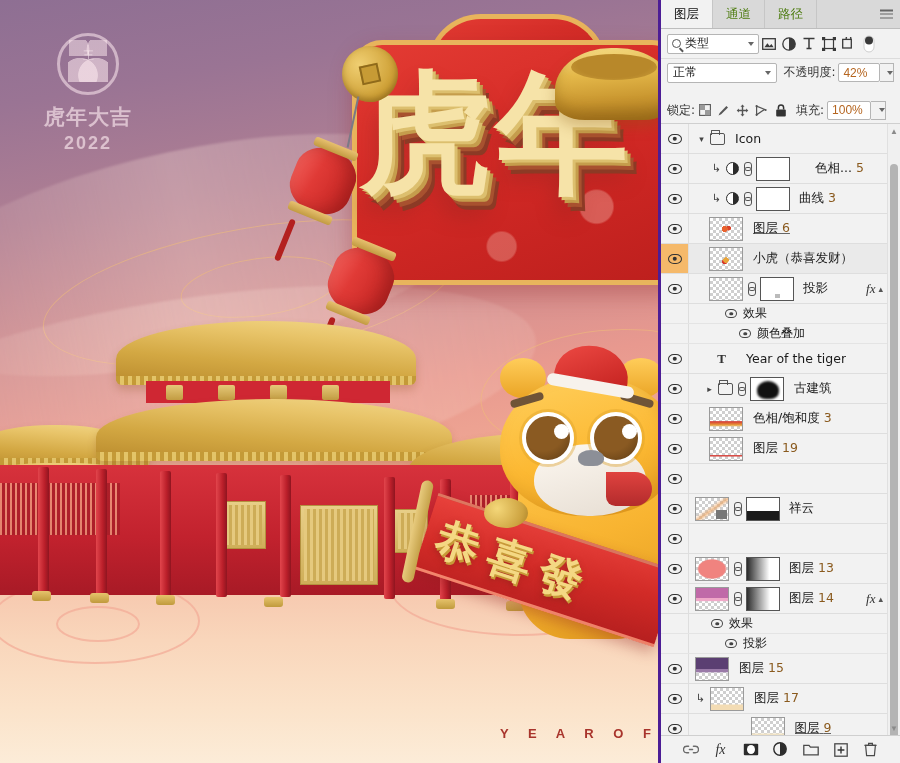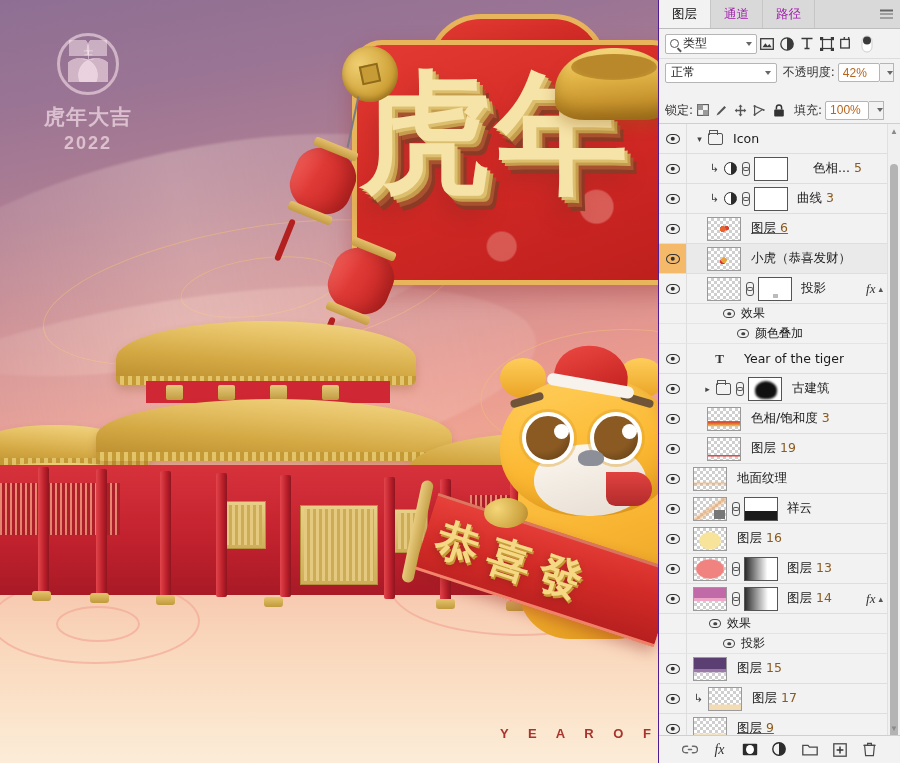--- a/index.html
+++ b/index.html
@@ -300,33 +300,33 @@
   #yeartext{
     position:absolute; left:500px; bottom:22px;
     font-size:13px; letter-spacing:8px; color:#a8342c; font-weight:bold;
     white-space:nowrap;
   }
 
   
   #panel {
     position: absolute; right: 0; top: 0; width: 242px; height: 763px;
     background: #f2f2f2;
-    border-left: 1px solid #4c1d95;
+    border-left: 3px solid #4c1d95;
     display: flex; flex-direction: column;
     font-size: 12px; color: #222;
   }
   #tabbar {
     height: 29px; background: #d9d9d9;
     display: flex; align-items: stretch;
     border-bottom: 1px solid #bdbdbd;
     position: relative;
   }
   .tab {
     padding: 0 13px; display: flex; align-items: center;
-    font-size: 12.5px; color: #a21caf;
+    font-size: 12.5px; color: #4d7c0f;
     border-right: 1px solid #c6c6c6;
     background: #d9d9d9;
     font-family: "DejaVu Sans", sans-serif;
   }
   .tab.active { background: #f2f2f2; color: #111; }
   #panelmenu {
     position: absolute; right: 7px; top: 50%; transform: translateY(-50%);
     width: 13px; height: 9px;
     display:flex; flex-direction:column; justify-content:space-between;
   }
@@ -822,26 +822,20 @@
                 <span class="ov" style="background:linear-gradient(180deg,transparent 76%, #d63a33 80%, transparent 88%);"></span>
               </span>
             <span class="lname" style="margin-left:6px;"><span>图层</span> <span class="num">19</span></span>
           </div>
         </div>
 
         <div class="lrow">
           <div class="eyecell">
               <span class="eye"></span>
             </div>
-          <div class="lbody" style="padding-left:6px;">
-            <span class="thumb">
-                <span class="ov" style="background:linear-gradient(180deg,transparent 60%, rgba(230,160,90,0.5) 70%, transparent 84%);"></span>
-              </span>
-            <span class="lname" style="margin-left:6px;">地面纹理</span>
-          </div>
         </div>
 
         <div class="lrow">
           <div class="eyecell">
               <span class="eye"></span>
             </div>
           <div class="lbody" style="padding-left:6px;">
             <span class="thumb">
                 <span class="ov" style="background:linear-gradient(145deg,transparent 40%, rgba(235,170,110,0.75) 52%, transparent 62%);"></span>
                 <span style="position:absolute;right:1px;bottom:1px;width:11px;height:9px;background:#777;"></span>
@@ -851,26 +845,20 @@
                 <span style="position:absolute;left:0;right:0;bottom:0;height:9px;background:#1b1b1b;"></span>
               </span>
             <span class="lname" style="margin-left:5px;">祥云</span>
           </div>
         </div>
 
         <div class="lrow">
           <div class="eyecell">
               <span class="eye"></span>
             </div>
-          <div class="lbody" style="padding-left:6px;">
-            <span class="thumb">
-                <span class="ov" style="background:radial-gradient(ellipse at 50% 58%, #f7e49a 0 44%, transparent 52%);"></span>
-              </span>
-            <span class="lname" style="margin-left:6px;"><span>图层</span> <span class="num">16</span></span>
-          </div>
         </div>
 
         <div class="lrow">
           <div class="eyecell">
               <span class="eye"></span>
             </div>
           <div class="lbody" style="padding-left:6px;">
             <span class="thumb">
                 <span class="ov" style="background:radial-gradient(ellipse at 50% 50%, #f0837f 0 58%, transparent 66%);"></span>
               </span>
@@ -934,21 +922,21 @@
                 <span class="ov" style="background:linear-gradient(180deg,transparent 72%, #f3dcb4 78%);"></span>
               </span>
             <span class="lname" style="margin-left:6px;"><span>图层</span> <span class="num">17</span></span>
           </div>
         </div>
 
         <div class="lrow">
           <div class="eyecell">
               <span class="eye"></span>
             </div>
-          <div class="lbody" style="padding-left:6px;">
+          <div class="lbody" style="padding-left:6px;justify-content:center;">
             <span class="thumb">
                 <span class="ov" style="background:linear-gradient(180deg,transparent 66%, #f0e2c4 74%);"></span>
               </span>
             <span class="lname under" style="margin-left:6px;"><span>图层</span> <span class="num">9</span></span>
           </div>
         </div>
 
         <div class="lrow">
           <div class="eyecell"></div>
 

